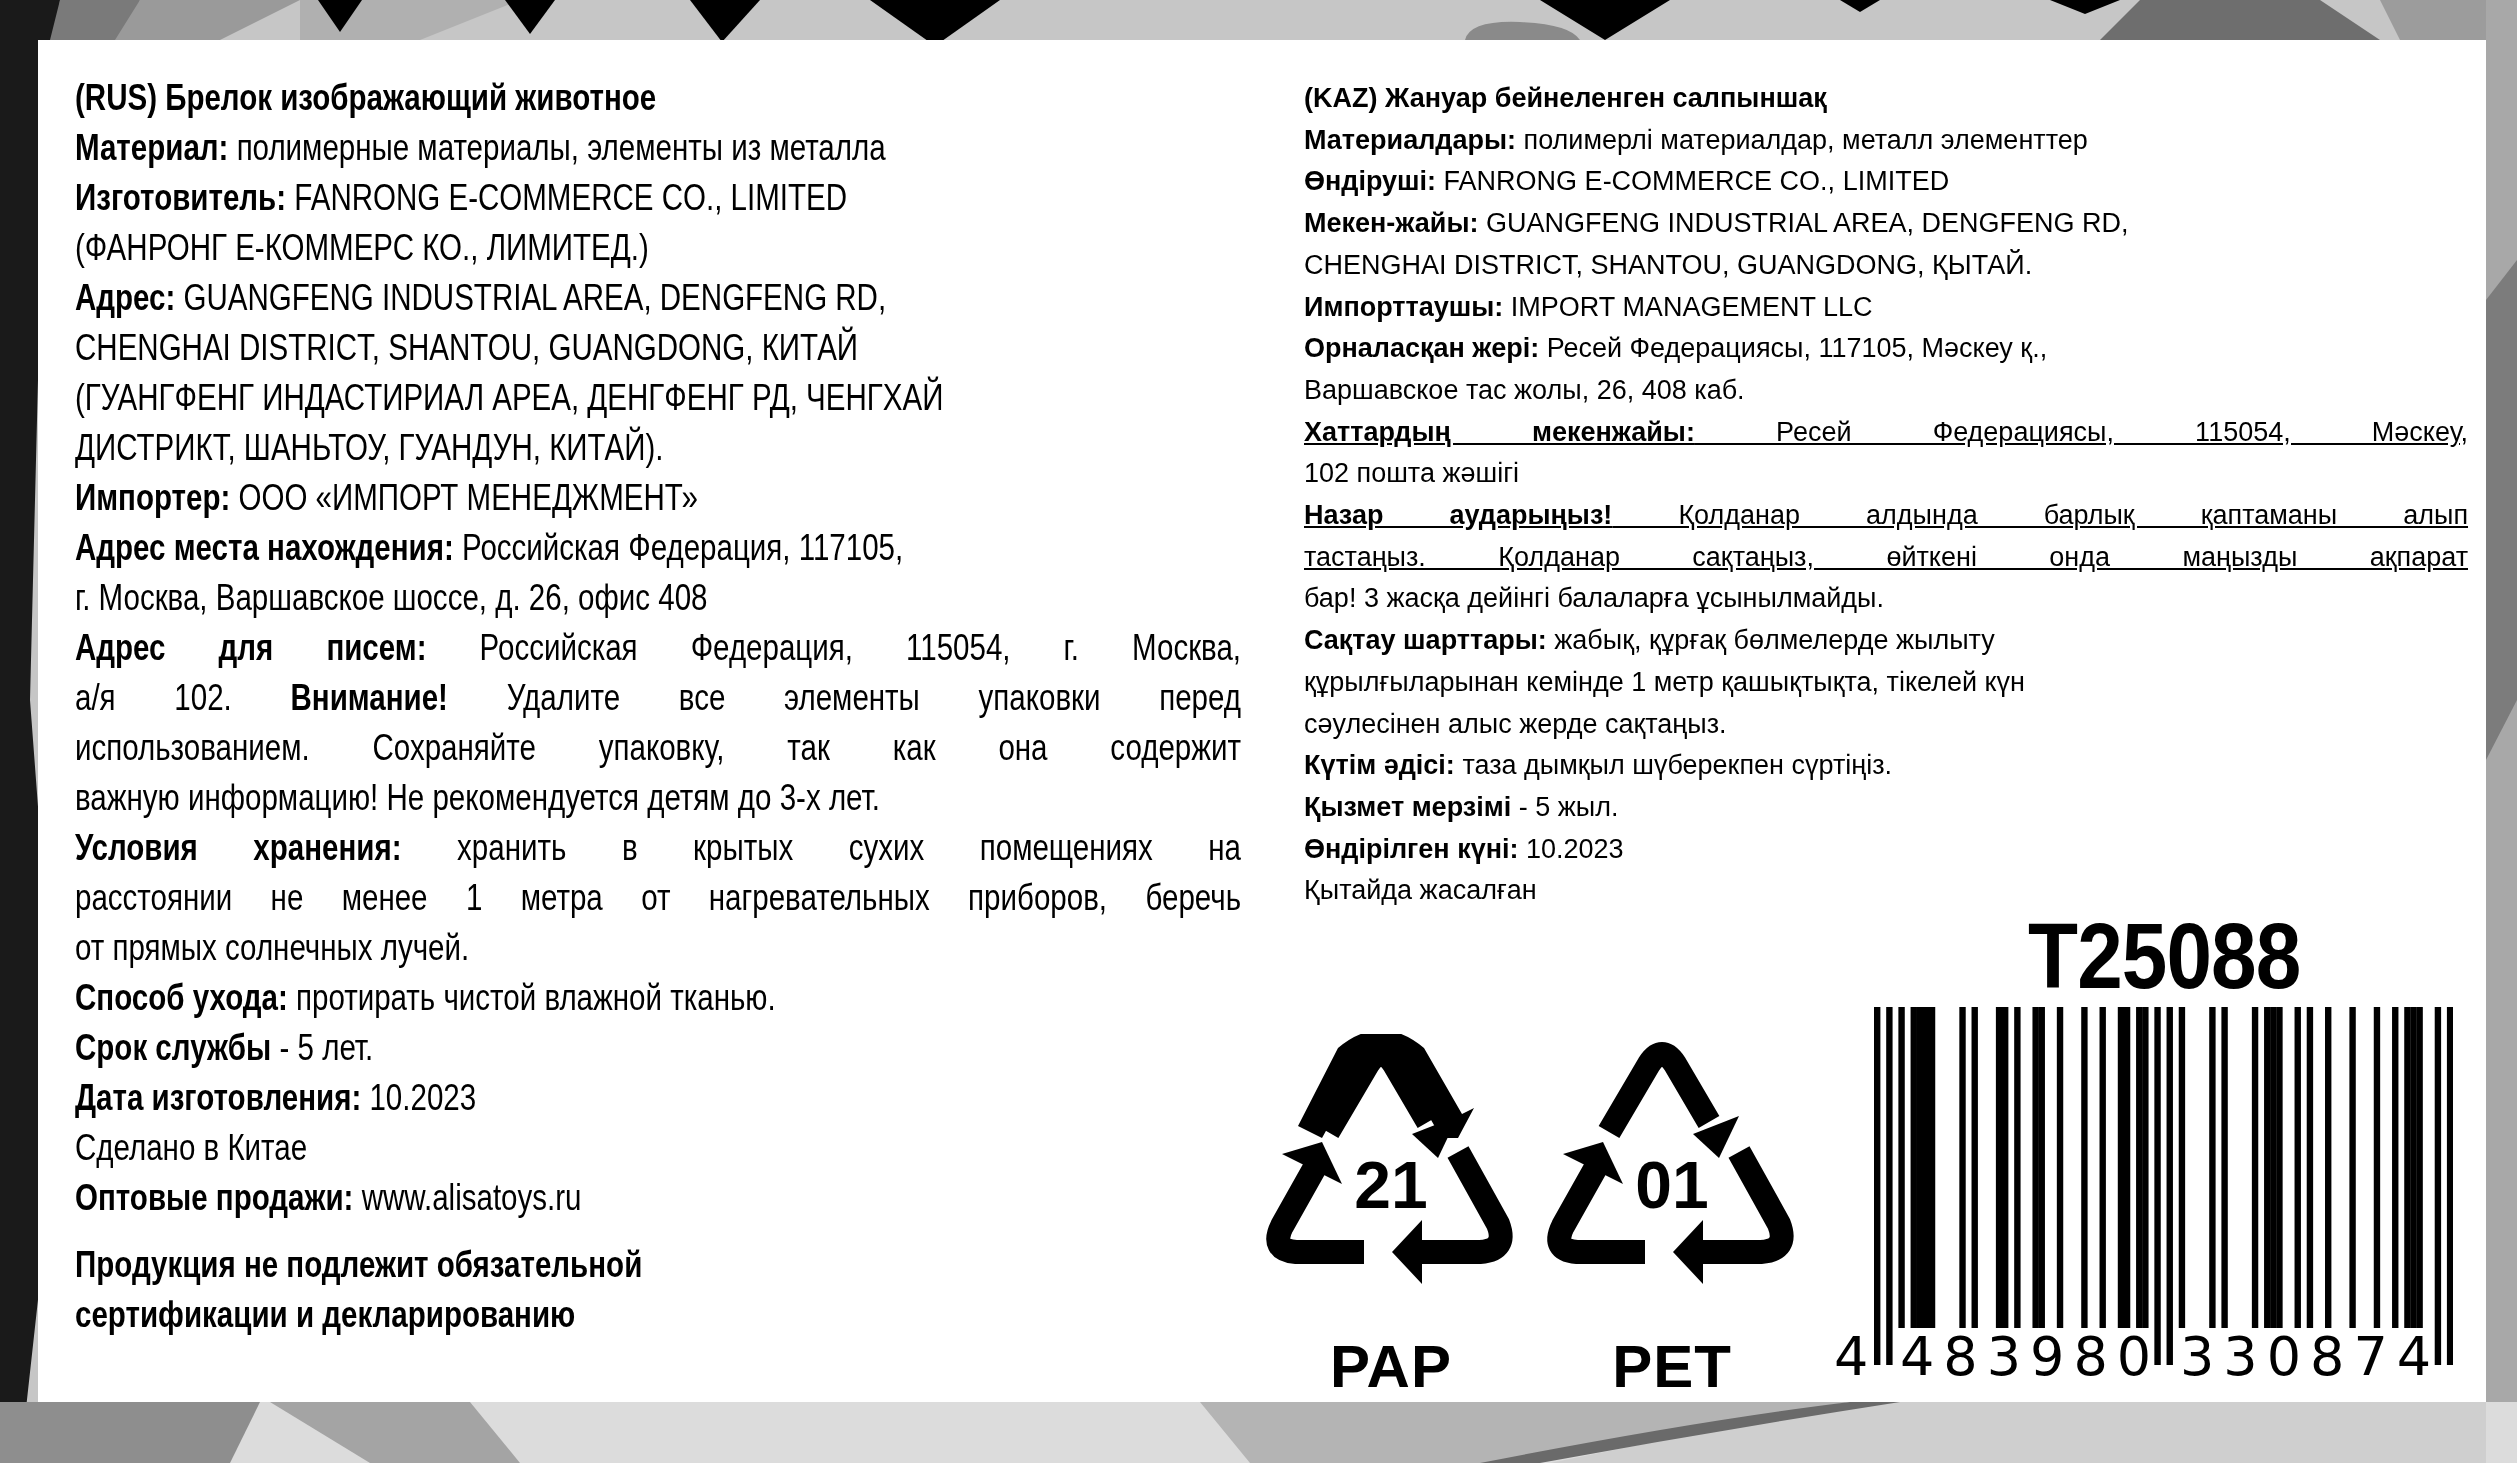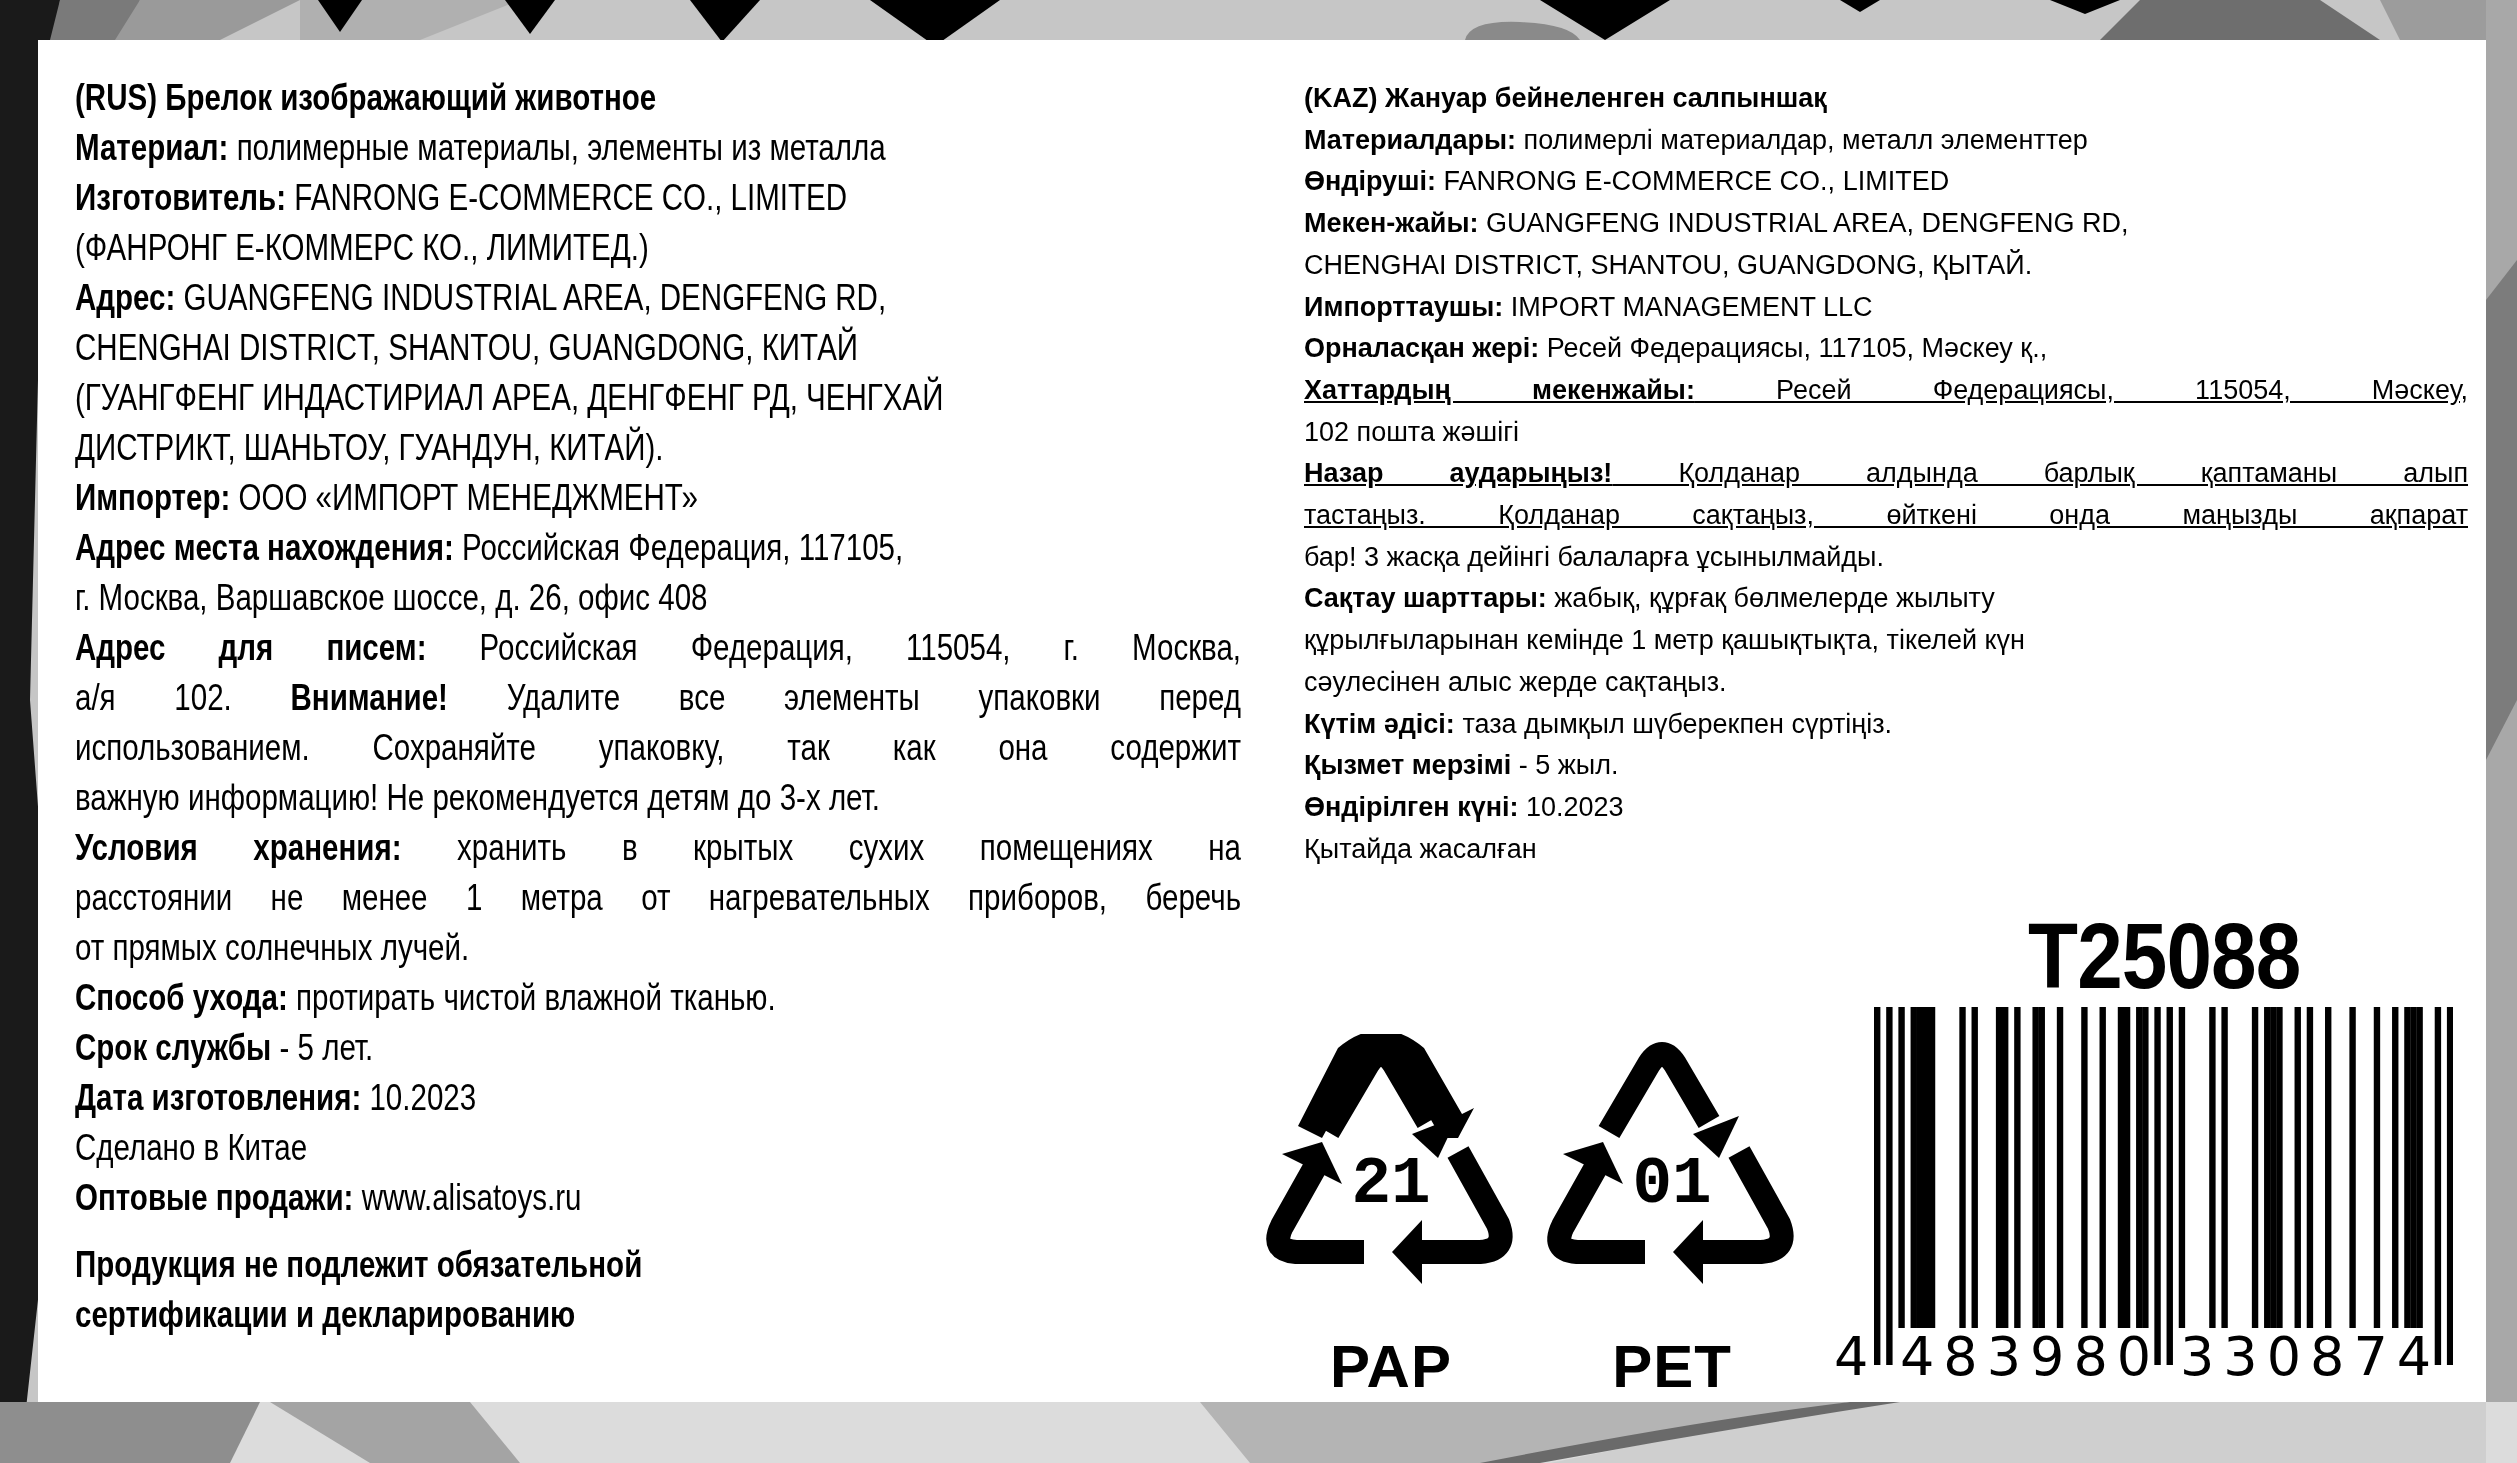--- a/index.html
+++ b/index.html
@@ -11,21 +11,21 @@
   #kaz{left:1288px;top:78px;width:1164px;font-size:27px;line-height:41.7px;margin-left:16px;}
   .ln{white-space:nowrap;display:block;}
   .ln.j{white-space:normal;text-align:justify;text-align-last:justify;height:1em;line-height:inherit;}
   #rus .ln.j{height:50px;}
   #kaz .ln.j{height:41.7px;text-decoration:underline;}
   .ln.gap{margin-top:17px;}
   .b{font-weight:bold;}
   #article{position:absolute;left:2028px;top:906px;font-size:92px;font-weight:bold;line-height:100px;transform:scaleX(0.89);transform-origin:0 0;letter-spacing:-1px;}
   .recycle{position:absolute;top:1034px;width:258px;height:250px;}
   .recycle svg{position:absolute;left:0;top:0;}
-  .rcode{position:absolute;left:0;width:258px;text-align:center;top:118px;font-size:66px;font-weight:bold;line-height:66px;font-family:Liberation Mono, monospace;}
+  .rcode{position:absolute;left:0;width:258px;text-align:center;top:118px;font-size:66px;font-weight:bold;line-height:66px;}
   .rname{position:absolute;top:1290px;width:258px;text-align:center;font-size:60px;font-weight:bold;line-height:66px;letter-spacing:1px;margin-top:44px;}
   #barcode{position:absolute;left:1874px;top:1007px;width:579px;height:358px;}
   .bdig{position:absolute;top:1330px;font-family:"DejaVu Sans",sans-serif;font-size:54px;line-height:54px;color:#000;}
   #bc-first{left:1834px;}
   #bc-g1{left:1900px;width:244px;letter-spacing:9px;}
   #bc-g2{left:2180px;width:244px;letter-spacing:9px;}
 </style>
 </head>
 <body>
 
@@ -90,20 +90,21 @@
     <span class="ln"><span class="b">сертификации и декларированию</span></span>
   </div>
 <div id="kaz" class="col">
     <span class="ln"><span class="b">(KAZ) Жануар бейнеленген салпыншақ</span></span>
     <span class="ln"><span class="b">Материалдары:</span><span> полимерлі материалдар, металл элементтер</span></span>
     <span class="ln"><span class="b">Өндіруші:</span><span> FANRONG E-COMMERCE CO., LIMITED</span></span>
     <span class="ln"><span class="b">Мекен-жайы:</span><span> GUANGFENG INDUSTRIAL AREA, DENGFENG RD,</span></span>
     <span class="ln"><span>CHENGHAI DISTRICT, SHANTOU, GUANGDONG, ҚЫТАЙ.</span></span>
     <span class="ln"><span class="b">Импорттаушы:</span><span> IMPORT MANAGEMENT LLC</span></span>
     <span class="ln"><span class="b">Орналасқан жері:</span><span> Ресей Федерациясы, 117105, Мәскеу қ.,</span></span>
+    <span class="ln"><span>Варшавское тас жолы, 26, 408 каб.</span></span>
     <span class="ln j" style="display: block;"><span class="b">Хаттардың мекенжайы:</span><span> Ресей Федерациясы, 115054, Мәскеу,</span></span>
     <span class="ln"><span>102 пошта жәшігі</span></span>
     <span class="ln j" style="display: block;"><span class="b">Назар аударыңыз!</span><span> Қолданар алдында барлық қаптаманы алып</span></span>
     <span class="ln j" style="display: block;"><span>тастаңыз. Қолданар сақтаңыз, өйткені онда маңызды ақпарат</span></span>
     <span class="ln"><span>бар! 3 жасқа дейінгі балаларға ұсынылмайды.</span></span>
     <span class="ln"><span class="b">Сақтау шарттары:</span><span> жабық, құрғақ бөлмелерде жылыту</span></span>
     <span class="ln"><span>құрылғыларынан кемінде 1 метр қашықтықта, тікелей күн</span></span>
     <span class="ln"><span>сәулесінен алыс жерде сақтаңыз.</span></span>
     <span class="ln"><span class="b">Күтім әдісі:</span><span> таза дымқыл шүберекпен сүртіңіз.</span></span>
     <span class="ln"><span class="b">Қызмет мерзімі</span><span> - 5 жыл.</span></span>

